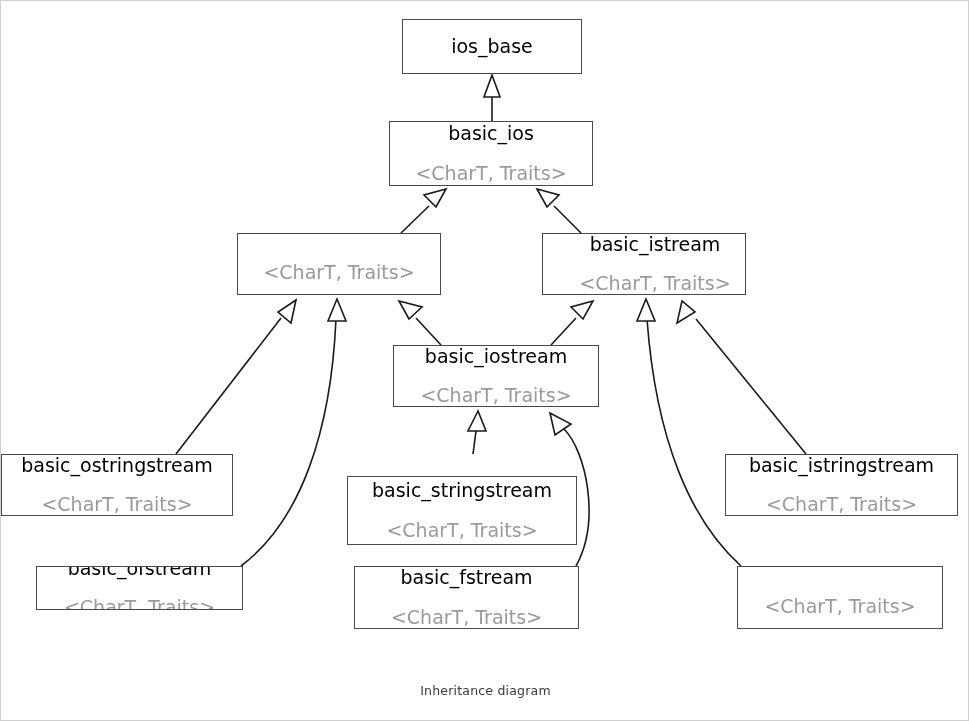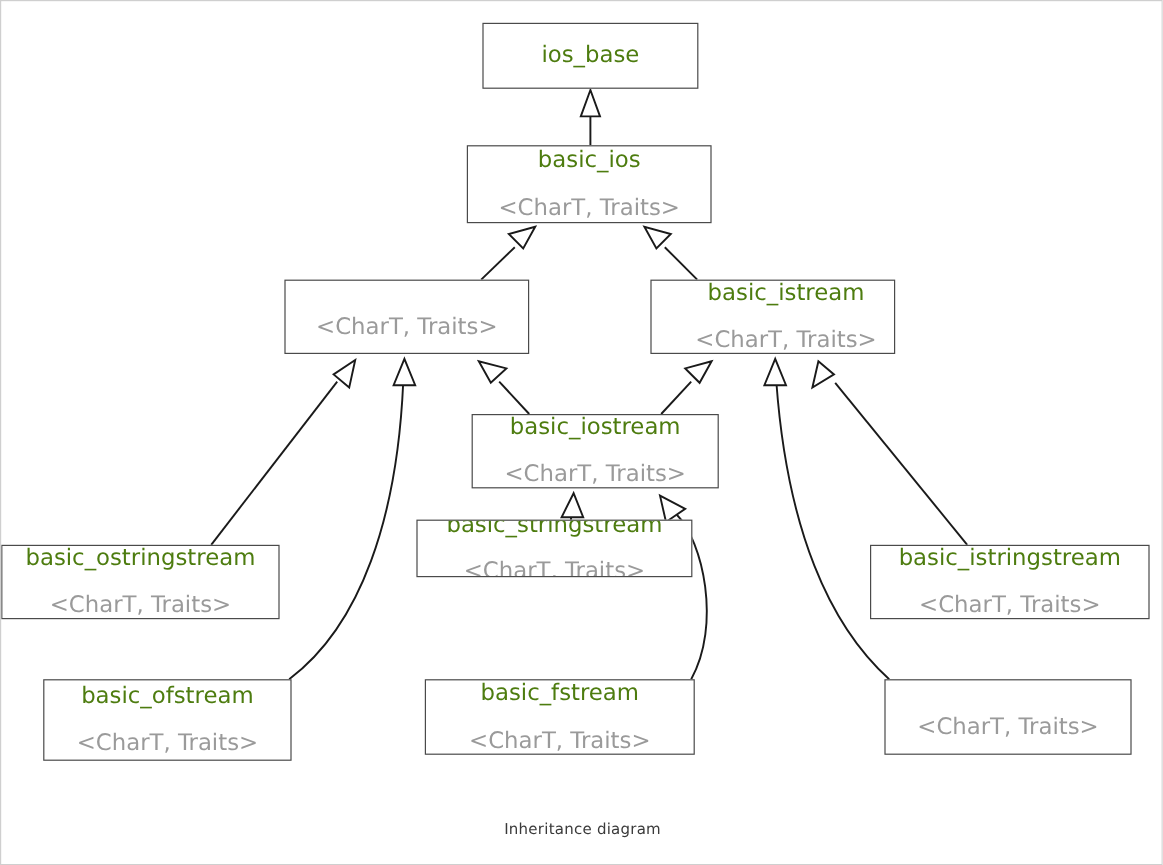--- a/index.html
+++ b/index.html
@@ -34,21 +34,21 @@
     border: 1.5px solid #4a4a4a;
     display: flex;
     flex-direction: column;
     align-items: center;
     justify-content: center;
     text-align: center;
     line-height: 1.12;
     overflow: hidden;
   }
   .node .nm {
-    color: #4d7c0f;
+    color: #000000;
     font-size: 19px;
     white-space: nowrap;
   }
   .node .tp {
     color: #9a9a9a;
     font-size: 19px;
     white-space: nowrap;
     margin-top: 18px;
   }
   .node.single .nm {
@@ -152,31 +152,31 @@
   <div class="node" style="left:392px; top:344px; width:206px; height:62px;">
     <div class="nm">basic_iostream</div>
     <div class="tp">&lt;CharT, Traits&gt;</div>
   </div>
 
   <div class="node" style="left:0; top:453px; width:232px; height:62px;">
     <div class="nm">basic_ostringstream</div>
     <div class="tp">&lt;CharT, Traits&gt;</div>
   </div>
 
-  <div class="node" style="left:346px; top:432px; width:230px; height:48px;">
+  <div class="node" style="left:346px; top:475px; width:230px; height:69px;">
     <div class="nm">basic_stringstream</div>
     <div class="tp">&lt;CharT, Traits&gt;</div>
   </div>
 
   <div class="node" style="left:724px; top:453px; width:233px; height:62px;">
     <div class="nm">basic_istringstream</div>
     <div class="tp">&lt;CharT, Traits&gt;</div>
   </div>
 
-  <div class="node" style="left:35px; top:565px; width:207px; height:68px;">
+  <div class="node" style="left:35px; top:565px; width:207px; height:44px;">
     <div class="nm">basic_ofstream</div>
     <div class="tp">&lt;CharT, Traits&gt;</div>
   </div>
 
   <div class="node" style="left:353px; top:565px; width:225px; height:63px;">
     <div class="nm">basic_fstream</div>
     <div class="tp">&lt;CharT, Traits&gt;</div>
   </div>
 
   <div class="node" style="left:736px; top:565px; width:206px; height:63px;">

